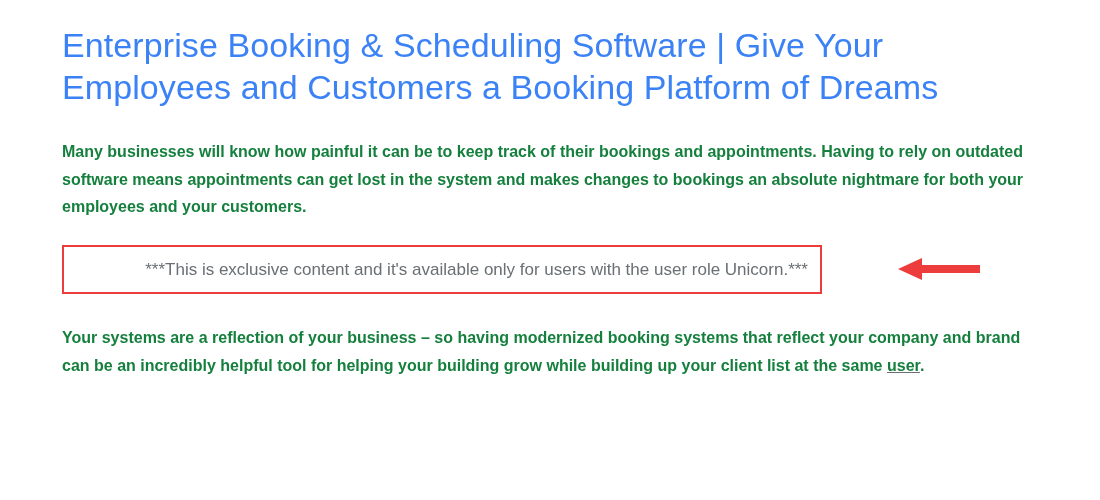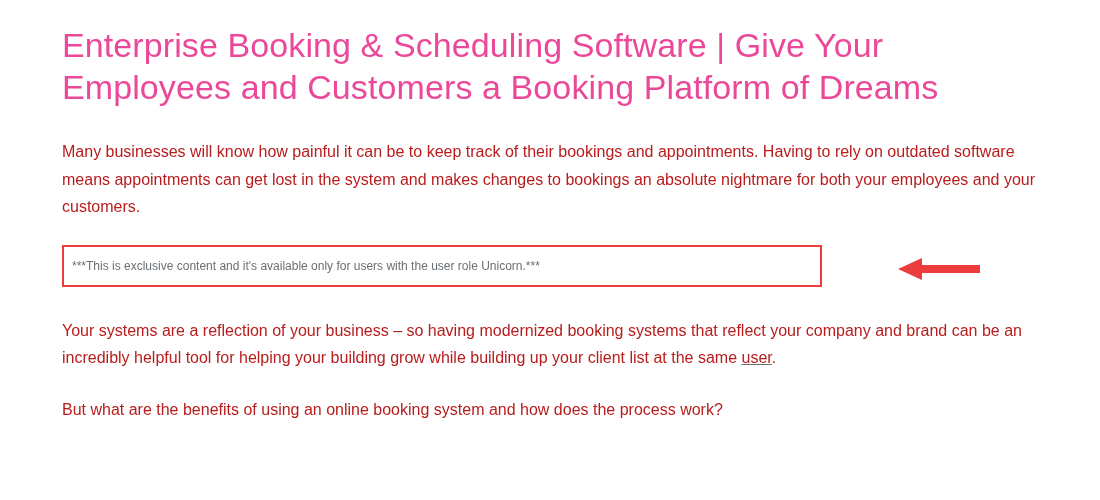--- a/index.html
+++ b/index.html
@@ -16,48 +16,49 @@
     padding: 24px 60px 0 62px;
     box-sizing: border-box;
     width: 1100px;
     position: relative;
   }
   h1.title {
     margin: 0 0 30px 0;
     font-weight: 400;
     font-size: 34px;
     line-height: 1.24;
-    color: #ec4899;
+    color: #3b82f6;
     letter-spacing: 0.1px;
   }
   p.body-text {
     margin: 0 0 24px 0;
     font-size: 16px;
     line-height: 1.72;
-    font-weight: 400;
-    color: #b91c1c;
+    font-weight: 700;
+    color: #15803d;
   }
   p.body-text.last {
     margin-bottom: 0;
   }
   .callout-wrapper {
     position: relative;
     margin: 0 0 30px 0;
   }
   .callout-box {
     border: 2.5px solid #ed3c3c;
     padding: 10px 12px 10px 8px;
     width: 760px;
     box-sizing: border-box;
   }
   .callout-text {
     margin: 0;
-    font-size: 12px;
+    font-size: 17px;
     line-height: 1.5;
     color: #6a6f73;
+    text-align: right;
   }
   .arrow {
     position: absolute;
     left: 836px;
     top: 13px;
     width: 84px;
     height: 22px;
   }
   .arrow svg {
     display: block;
@@ -85,15 +86,14 @@
         <g fill="#ed3c3c">
           <rect x="20" y="7" width="62" height="8"></rect>
           <polygon points="0,11 24,0 24,22"></polygon>
         </g>
       </svg>
     </div>
   </div>
 
   <p class="body-text"><span>Your systems are a reflection of your business – so having modernized booking systems that reflect your company and brand can be an incredibly helpful tool for helping your building grow while building up your client list at the same </span><span class="underline-word">user</span><span>.</span></p>
 
-  <p class="body-text last">But what are the benefits of using an online booking system and how does the process work?</p>
 
 </div>
 
 </body></html>

